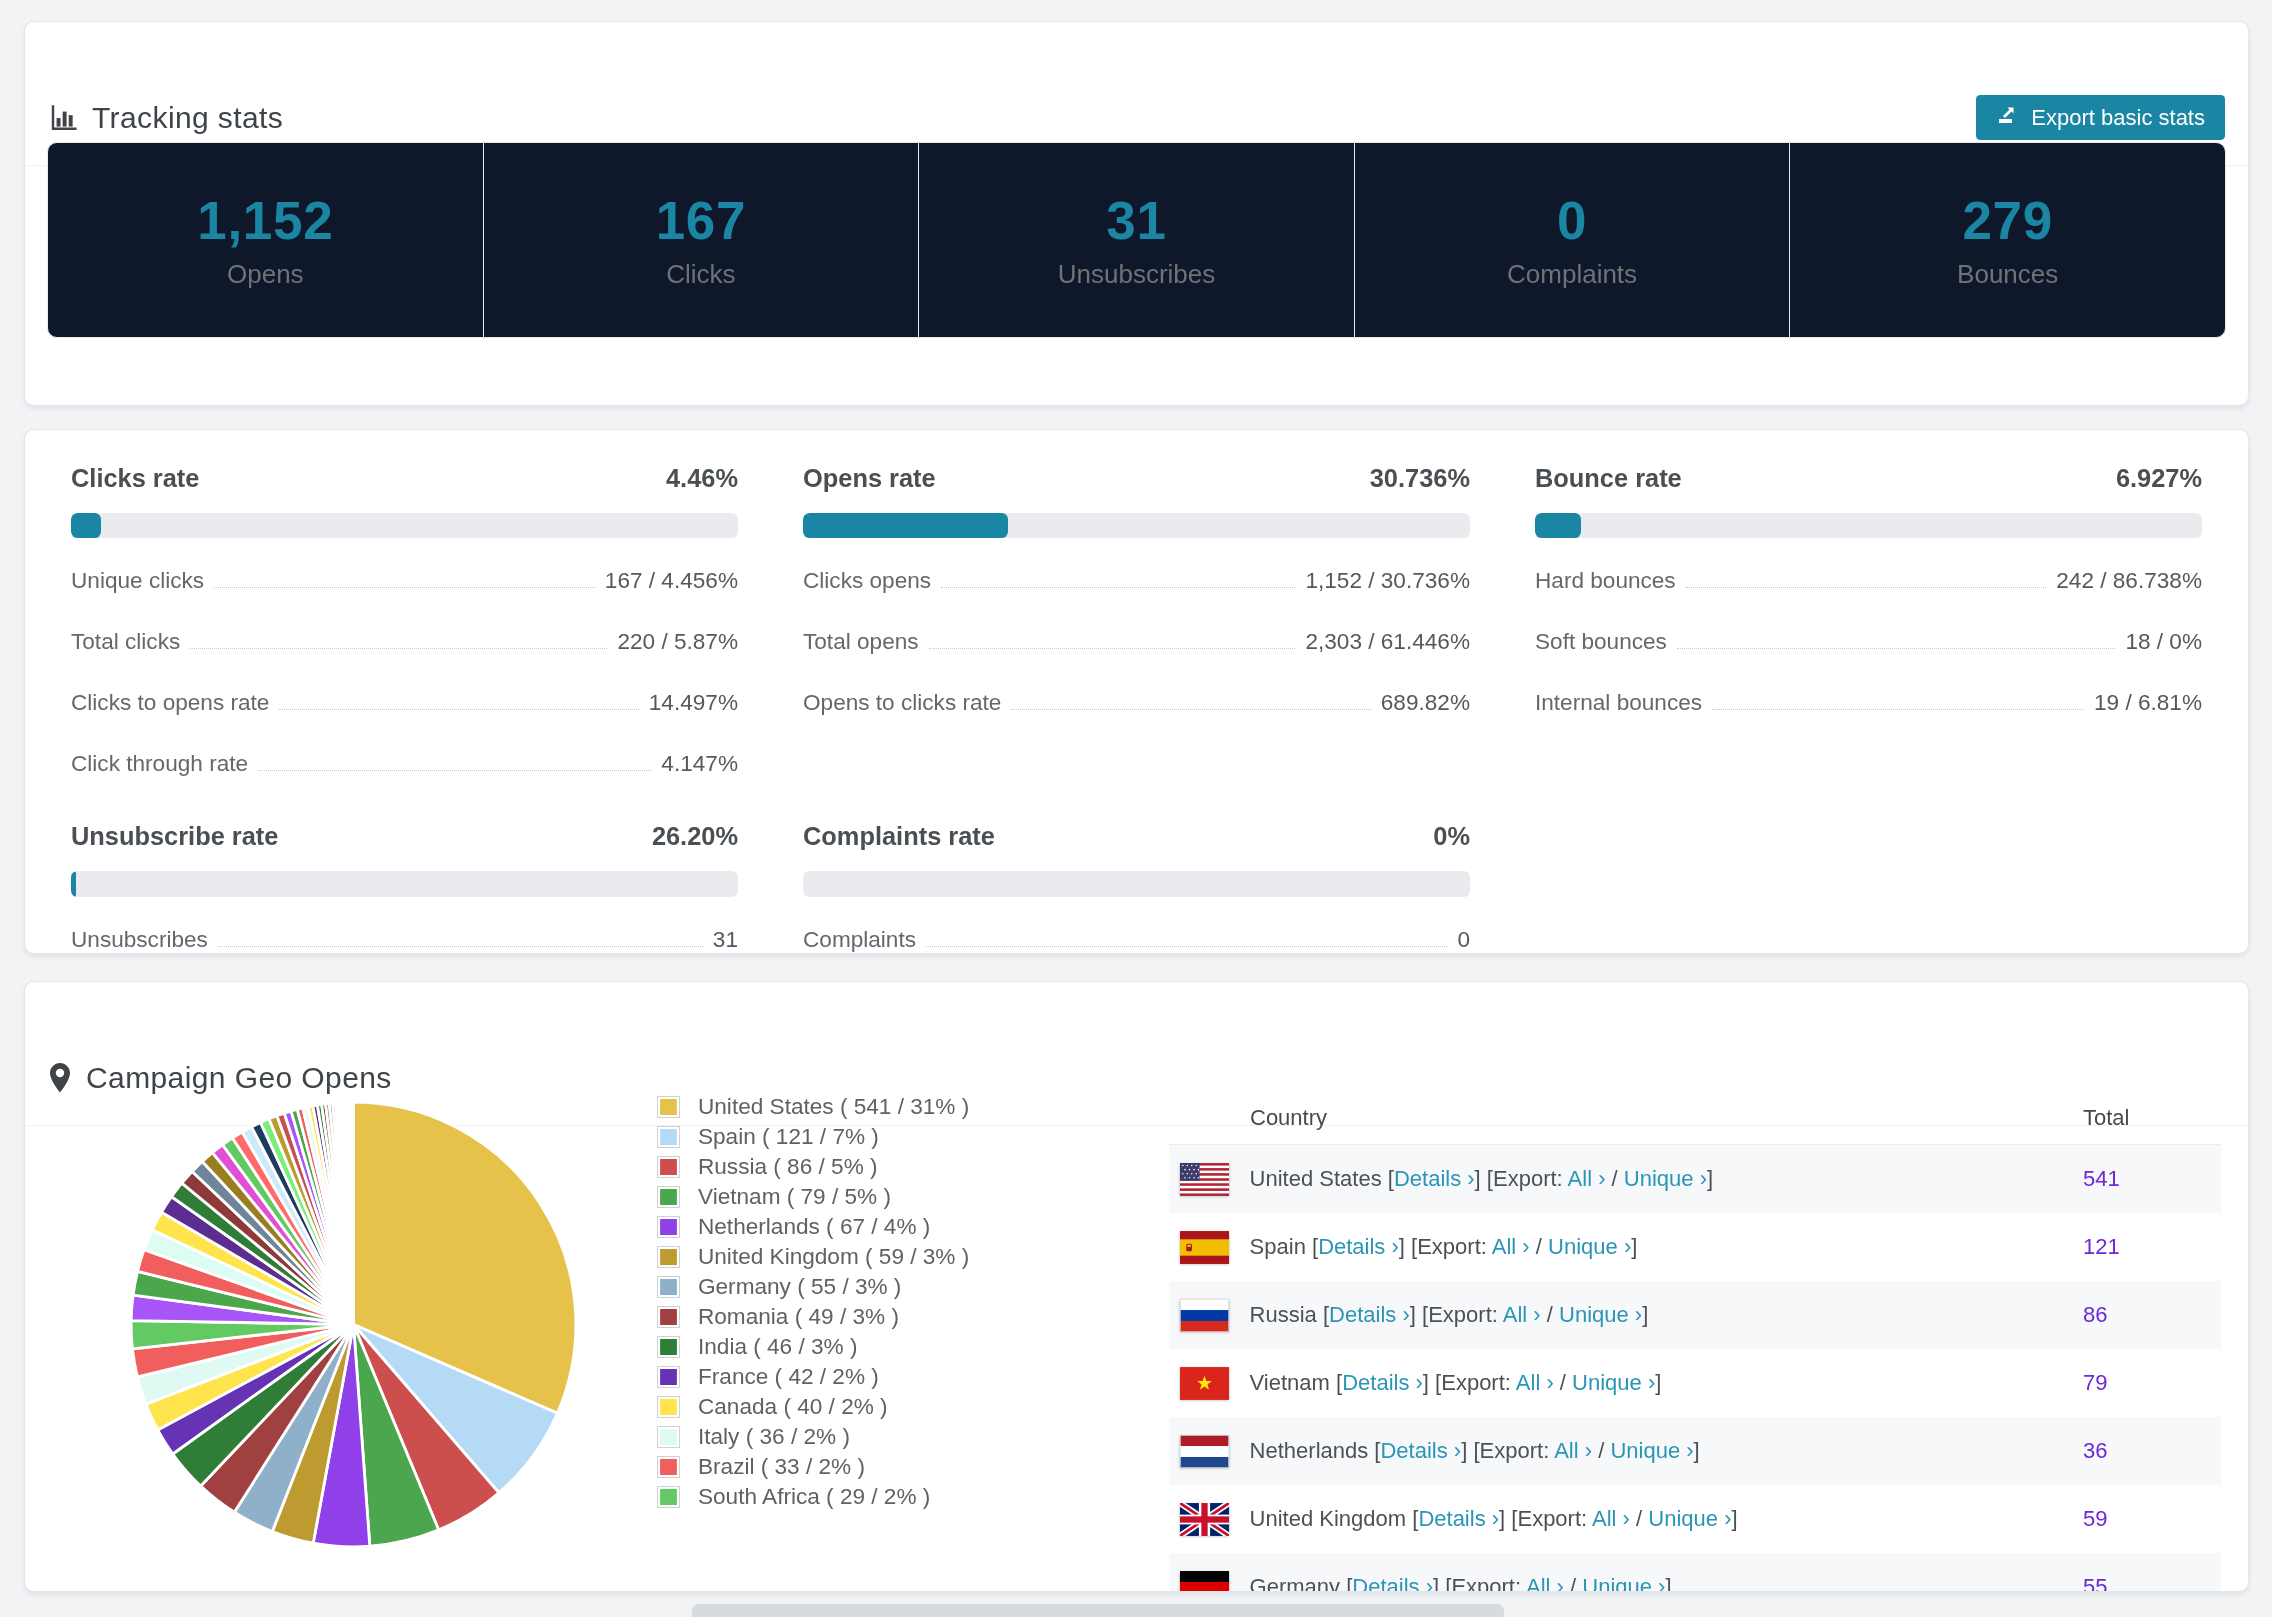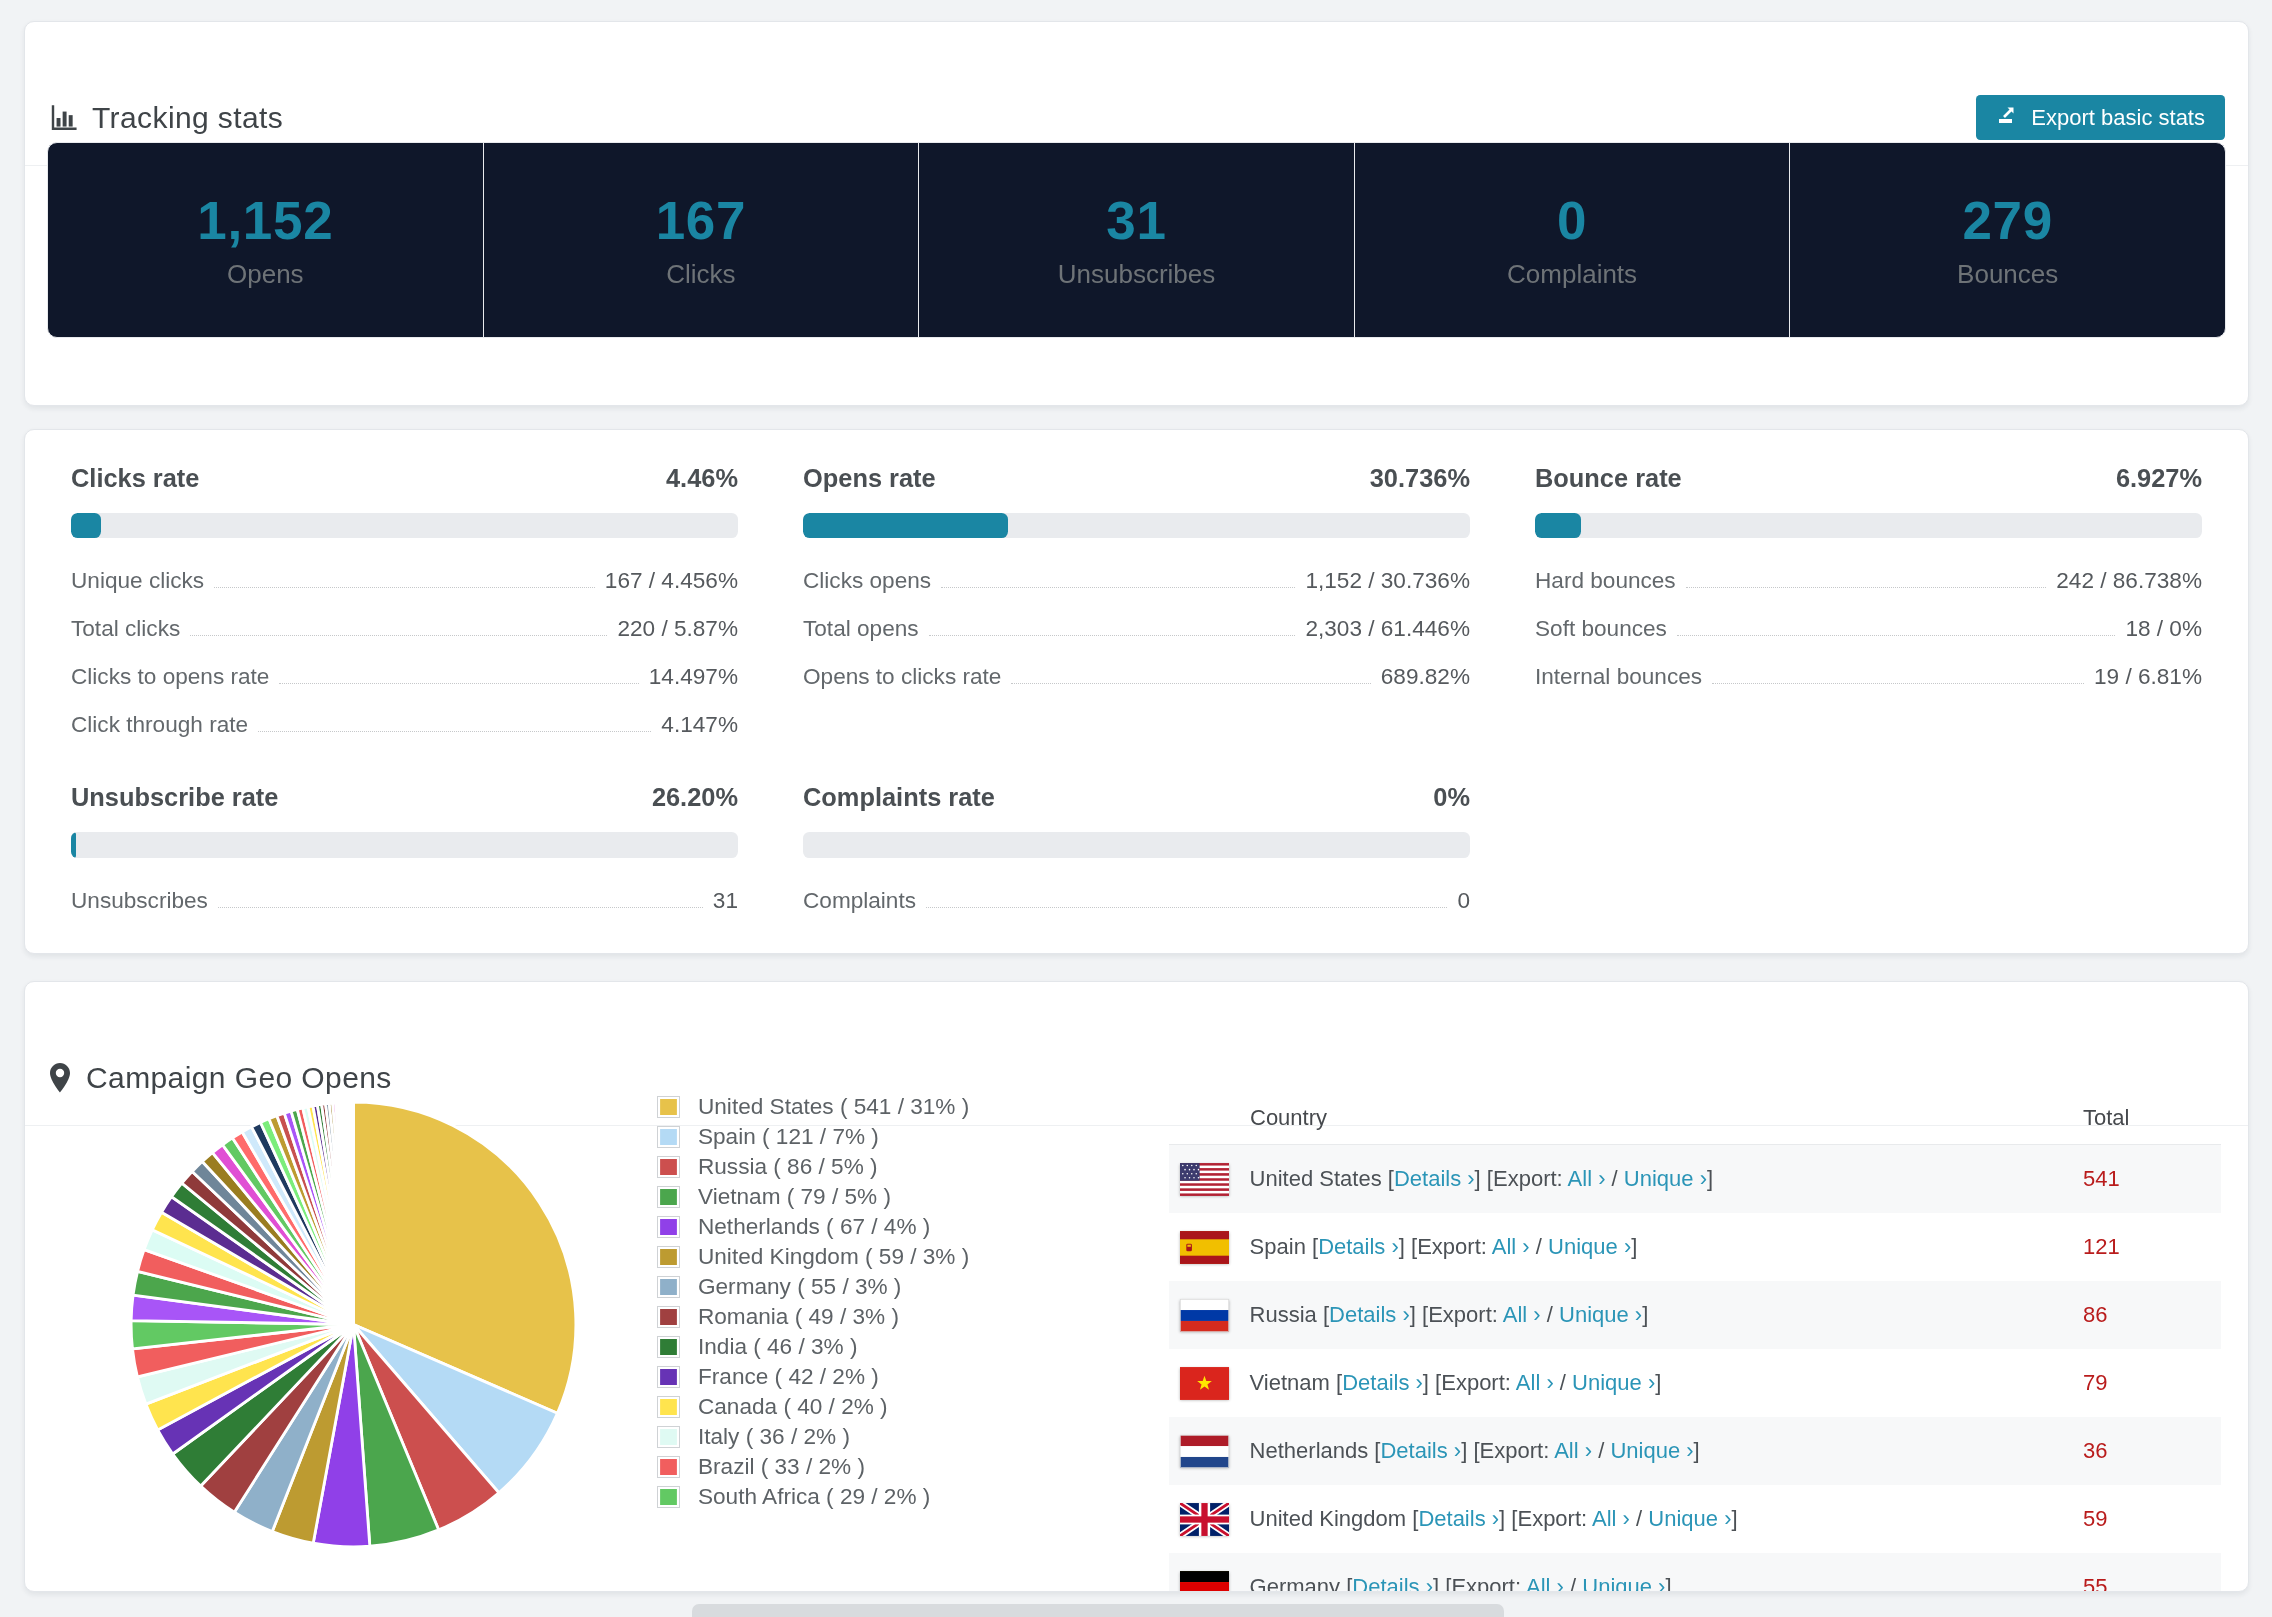--- a/index.html
+++ b/index.html
@@ -56,21 +56,21 @@
   
   #rates-grid{
     position:absolute;left:46px;right:46px;top:34px;
     display:grid;grid-template-columns:1fr 1fr 1fr;column-gap:65px;row-gap:45px;
   }
   .rate-head{display:flex;justify-content:space-between;align-items:baseline;}
   .rate-title,.rate-value{font-size:25.4px;font-weight:700;color:#4a4f53;}
   .rate-track{margin-top:20px;height:25.4px;background:#e9ebee;border-radius:6.4px;overflow:hidden;}
   .rate-fill{height:100%;background:var(--accent);border-radius:6.4px;}
   .rate-rows{margin-top:30px;}
-  .rate-row{display:flex;align-items:baseline;margin-top:22px;font-size:22.6px;}
+  .rate-row{display:flex;align-items:baseline;margin-top:35px;font-size:22.6px;}
   .rate-row:first-child{margin-top:0;}
   .rr-label{color:#63686c;white-space:nowrap;}
   .rr-leader{flex:1;border-bottom:1.4px dotted #c6c8ca;margin:0 10px 5px;}
   .rr-value{color:#55595d;white-space:nowrap;}
 
   
   #pie-host{position:absolute;left:92px;top:106px;width:473px;height:473px;}
   #legend-list{position:absolute;left:632px;top:110px;list-style:none;margin:0;padding:0;}
   .legend-item{display:flex;align-items:center;height:30px;font-size:22.6px;color:#5d6266;}
   .legend-swatch{
@@ -80,21 +80,21 @@
   #geo-table{position:absolute;left:1144px;top:109px;width:1052px;font-size:22px;}
   .gt-header{display:flex;height:54px;align-items:center;color:#46494d;border-bottom:1.4px solid #e8eaec;}
   .gt-hcountry{flex:1;padding-left:81px;}
   .gt-htotal{width:138px;}
   .gt-row{display:flex;height:68px;align-items:center;}
   .gt-row.odd{background:#f7f8f9;}
   .country-cell{flex:1;display:flex;align-items:center;padding-left:10.6px;color:#4c5156;white-space:nowrap;}
   .flag{width:49px;height:33px;margin-right:21px;flex:none;box-shadow:0 0.7px 2.8px rgba(0,0,0,.30);}
   .flag svg{display:block;}
   .geo-link{color:var(--link);text-decoration:none;cursor:pointer;}
-  .total-cell{width:138px;color:#b91c1c;}
+  .total-cell{width:138px;color:#6d28d9;}
 
   .bottom-bar{
     position:absolute;left:692px;top:1604px;width:812px;height:14px;
     background:#d8dbde;border-radius:7px 7px 0 0;
   }
 </style>
 </head>
 <body>
 
 <div class="card" id="card-tracking">

